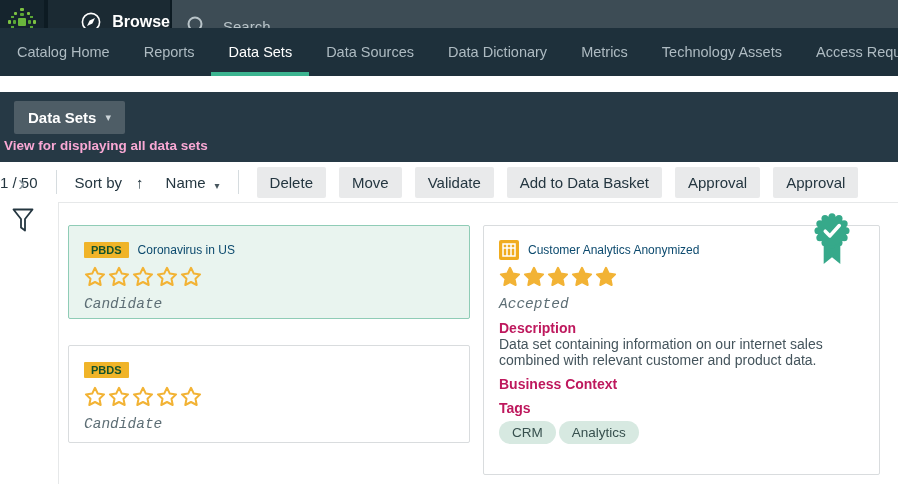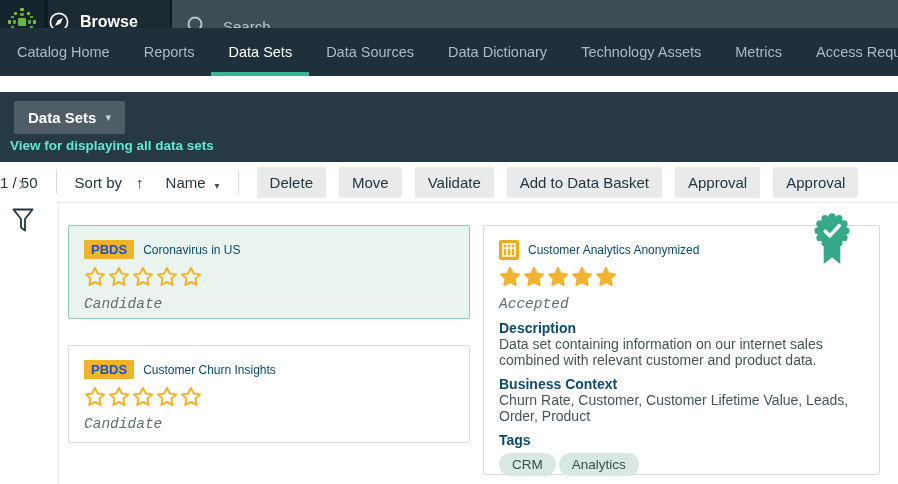--- a/index.html
+++ b/index.html
@@ -5,42 +5,42 @@
   * { margin:0; padding:0; box-sizing:border-box; }
   html,body { background:#fff; }
   body { font-family:"Liberation Sans","DejaVu Sans",sans-serif; }
   #app { position:relative; width:898px; height:484px; overflow:hidden; background:#fff; }
 
   
   .topbar { position:absolute; left:0; top:0; width:898px; height:44px; background:#0d1b23; }
   .logo-cell { position:absolute; left:0; top:0; width:44px; height:44px; background:#15242d;
                display:flex; align-items:center; justify-content:center; }
   .browse-panel { position:absolute; left:48px; top:0; width:122px; height:44px; background:#1b2a33;
-                  display:flex; align-items:center; justify-content:flex-start; gap:10px; cursor:pointer; }
+                  display:flex; align-items:center; justify-content:flex-end; gap:10px; cursor:pointer; }
   .browse-label { color:#fff; font-size:16px; font-weight:bold; }
   .search-panel { position:absolute; left:172px; top:0; right:0; height:52px; background:#3d4c55;
                   display:flex; align-items:center; padding-left:13px; gap:14px; }
   .search-input { background:transparent; border:none; outline:none; color:#e8edef;
                   font-size:15px; width:500px; font-family:inherit; }
   .search-input::placeholder { color:#b9c4c9; opacity:1; }
 
   
   .navbar { position:absolute; left:0; top:28px; width:898px; height:48px; background:#1e303b;
             display:flex; align-items:stretch; padding-left:0; white-space:nowrap; overflow:hidden; }
   .tab { display:flex; align-items:center; padding:0 17px; color:#aebbc2; font-size:14.5px;
          cursor:pointer; border-bottom:4px solid transparent; padding-top:4px; }
   .tab.active { color:#fff; border-bottom-color:#3cb490; }
 
   
   .subheader { position:absolute; left:0; top:92px; width:898px; height:70px; background:#263945; }
   .view-btn { position:absolute; left:14px; top:9px; background:#4e5d66; color:#fff;
               font-size:15px; font-weight:bold; border:none; border-radius:2px;
               padding:8px 14px; cursor:pointer; font-family:inherit; display:flex; align-items:center; gap:9px; }
   .view-btn .caret { font-size:11px; color:#cdd5d9; }
-  .view-caption { position:absolute; left:10px; top:46px; color:#5eead4; font-size:13.5px; font-weight:bold; }
+  .view-caption { position:absolute; left:4px; top:46px; color:#f9a8d4; font-size:13.5px; font-weight:bold; }
 
   
   .toolbar { position:absolute; left:0; top:162px; width:898px; height:40px;
              display:flex; align-items:center; color:#243640; font-size:15px; }
   .tb-divider { width:1px; height:24px; background:#d6dcdf; margin:0 18px; }
   .sort-arrow { font-weight:bold; margin-left:14px; font-size:15px; }
   .sort-field { margin-left:22px; display:flex; align-items:flex-end; gap:9px; cursor:pointer; }
   .sort-field .caret { font-size:10px; color:#47565e; }
   .tb-buttons { display:flex; gap:13px; }
   .tb-btn { background:#e9eaeb; border:none; border-radius:2px; padding:7px 13px;
@@ -52,27 +52,27 @@
   
   .rail-chevron { position:absolute; left:18px; top:174px; color:#8a979e; font-size:22px;
                   line-height:20px; cursor:pointer; }
   .rail-filter { position:absolute; left:11px; top:207px; cursor:pointer; }
 
   
   .card { position:absolute; background:#fff; border:1px solid #d9dcde; border-radius:2px;
           padding:13px 15px; cursor:pointer; }
   .card.selected { background:#e9f4ef; border-color:#8fccb6; }
   .card-head { display:flex; align-items:center; gap:9px; height:21px; }
-  .asset-badge { background:#f0b429; color:#1d4ed8; font-size:13px; font-weight:bold;
+  .asset-badge { background:#f0b429; color:#14532d; font-size:11px; font-weight:bold;
                  padding:2px 7px; border-radius:1px; }
   .card-title { color:#0c4a6e; font-size:12px; font-weight:normal; }
   .stars { display:flex; gap:2px; margin-top:6px; height:22px; }
   .stars svg { display:block; }
   .status { margin-top:8px; font-style:italic; color:#5d6e75; font-size:14.5px;font-family:Liberation Mono, monospace; }
-  .sec-label { margin-top:8px; color:#0c4a6e; font-size:14px; font-weight:bold; }
+  .sec-label { margin-top:8px; color:#be185d; font-size:14px; font-weight:bold; }
   .sec-body { color:#44545c; font-size:14px; line-height:15.5px; margin-top:1px; }
   .tags-row { display:flex; gap:3px; margin-top:5px; }
   .tag-pill { background:#d7e9e1; color:#37504e; font-size:13.5px; padding:4px 13px;
               border-radius:12px; cursor:pointer; }
   .ribbon { position:absolute; top:-14px; right:26px; }
 </style>
 </head>
 <body>
 
 <div id="app">
@@ -116,22 +116,22 @@
       <input class="search-input" type="text" placeholder="Search" style="">
     </div>
   </div>
 
   <nav class="navbar">
     <div class="tab">Catalog Home</div>
     <div class="tab">Reports</div>
     <div class="tab active">Data Sets</div>
     <div class="tab">Data Sources</div>
     <div class="tab">Data Dictionary</div>
+    <div class="tab">Metrics</div>
     <div class="tab">Technology Assets</div>
-    <div class="tab">Metrics</div>
     <div class="tab">Access Requests</div>
 
   </nav>
 
   <div class="subheader">
     <button class="view-btn">
       <span>Data Sets</span>
       <span class="caret">▾</span>
     </button>
     <div class="view-caption">View for displaying all data sets</div>
@@ -188,21 +188,20 @@
         <svg width="22" height="22" viewBox="0 0 22 22">
           <path d="M11 1.8 L13.8 7.6 L20.1 8.4 L15.5 12.8 L16.7 19 L11 16 L5.3 19 L6.5 12.8 L1.9 8.4 L8.2 7.6 Z" fill="none" stroke="#f2b335" stroke-width="2" stroke-linejoin="round"></path>
         </svg>
       </div>
     <div class="status">Candidate</div>
   </div>
 
   <div class="card" style="left:68px; top:345px; width:402px; height:98px;">
     <div class="card-head">
       <span class="asset-badge">PBDS</span>
-      <span class="card-title">Customer Churn Insights</span>
     </div>
     <div class="stars">
         <svg width="22" height="22" viewBox="0 0 22 22">
           <path d="M11 1.8 L13.8 7.6 L20.1 8.4 L15.5 12.8 L16.7 19 L11 16 L5.3 19 L6.5 12.8 L1.9 8.4 L8.2 7.6 Z" fill="none" stroke="#f2b335" stroke-width="2" stroke-linejoin="round"></path>
         </svg>
         <svg width="22" height="22" viewBox="0 0 22 22">
           <path d="M11 1.8 L13.8 7.6 L20.1 8.4 L15.5 12.8 L16.7 19 L11 16 L5.3 19 L6.5 12.8 L1.9 8.4 L8.2 7.6 Z" fill="none" stroke="#f2b335" stroke-width="2" stroke-linejoin="round"></path>
         </svg>
         <svg width="22" height="22" viewBox="0 0 22 22">
           <path d="M11 1.8 L13.8 7.6 L20.1 8.4 L15.5 12.8 L16.7 19 L11 16 L5.3 19 L6.5 12.8 L1.9 8.4 L8.2 7.6 Z" fill="none" stroke="#f2b335" stroke-width="2" stroke-linejoin="round"></path>
@@ -263,21 +262,20 @@
           <path d="M11 1.8 L13.8 7.6 L20.1 8.4 L15.5 12.8 L16.7 19 L11 16 L5.3 19 L6.5 12.8 L1.9 8.4 L8.2 7.6 Z" fill="#f2b335" stroke="#f2b335" stroke-width="2" stroke-linejoin="round"></path>
         </svg>
         <svg width="22" height="22" viewBox="0 0 22 22">
           <path d="M11 1.8 L13.8 7.6 L20.1 8.4 L15.5 12.8 L16.7 19 L11 16 L5.3 19 L6.5 12.8 L1.9 8.4 L8.2 7.6 Z" fill="#f2b335" stroke="#f2b335" stroke-width="2" stroke-linejoin="round"></path>
         </svg>
       </div>
     <div class="status">Accepted</div>
     <div class="sec-label">Description</div>
     <div class="sec-body">Data set containing information on our internet sales combined with relevant customer and product data.</div>
     <div class="sec-label">Business Context</div>
-    <div class="sec-body">Churn Rate, Customer, Customer Lifetime Value, Leads, Order, Product</div>
     <div class="sec-label">Tags</div>
     <div class="tags-row">
       <span class="tag-pill">CRM</span>
       <span class="tag-pill">Analytics</span>
     </div>
   </div>
 
 </div>
 
 </body></html>

